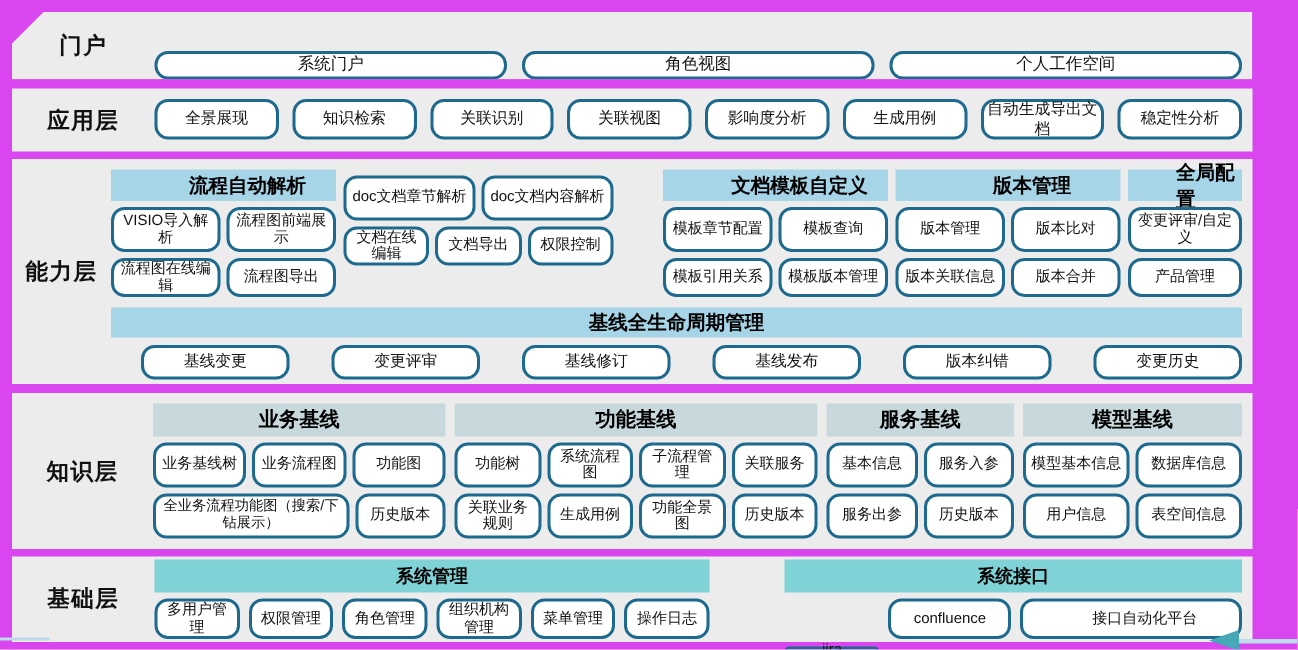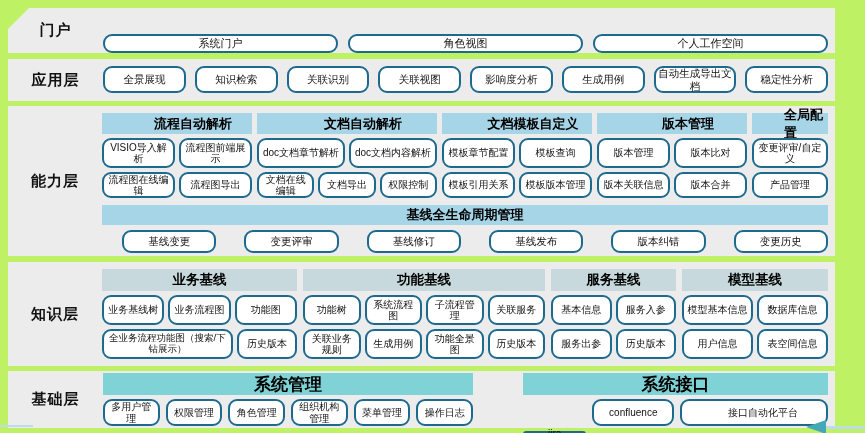--- a/index.html
+++ b/index.html
@@ -6,21 +6,21 @@
     --border-teal:#1d6a8e;
     --hdr-blue:#a6d5e8;
     --hdr-green:#c7d9dc;
     --hdr-teal:#7fd3d6;
     --band-bg:#ececec;
     --line-blue:#bcdcea;
     --arrow-teal:#46a8b6;
   }
   html,body{margin:0;padding:0;}
   body{font-family:"Liberation Sans",sans-serif;background:#fff;}
-  #stage{position:relative;width:865px;height:433px;background:#bef264;overflow:hidden;}
+  #stage{position:relative;width:865px;height:433px;background:#d946ef;overflow:hidden;}
   .band{position:absolute;left:8px;width:827px;background:var(--band-bg);display:flex;}
   .band-label{width:95px;display:flex;align-items:center;justify-content:center;
     font-weight:bold;font-size:15px;color:#111;letter-spacing:1px;}
   .band-content{flex:1;padding-right:7px;display:flex;flex-direction:column;}
   .btn{background:#fff;border:2px solid var(--border-teal);border-radius:9px;
     display:flex;align-items:center;justify-content:center;text-align:center;
     color:#111;box-sizing:border-box;line-height:1.15;padding:1px 2px;}
   
   #band-portal{top:8px;height:45px;clip-path:polygon(21px 0,100% 0,100% 100%,0 100%,0 21px);}
   #band-portal .row{display:flex;gap:10px;margin-top:26px;height:27px;}
@@ -35,37 +35,37 @@
   .group-header{background:var(--hdr-blue);font-weight:bold;font-size:13px;color:#000;
     display:flex;align-items:center;justify-content:center;}
   .group .row{display:flex;gap:4px;margin-top:4px;}
   .group .btn{flex:1;font-size:10px;}
   
   #band-cap{top:106px;height:150px;}
   #band-cap .groups{gap:5px;margin-top:7px;}
   #band-cap .group-header{height:21px;padding-left:32px;}
   #band-cap .row.r1{height:30px;}
   #band-cap .row.r2{height:26px;}
-  .g-cap-1{width:150px;} .g-cap-2{width:180px;} .g-cap-3{width:150px;}
+  .g-cap-1{width:150px;} .g-cap-2{width:180px;} .g-cap-3{width:150px;margin-left:28px;}
   .g-cap-4{width:150px;} .g-cap-5{width:76px;}
   #baseline-header{background:var(--hdr-blue);height:20px;margin-top:7px;
     display:flex;align-items:center;justify-content:center;font-weight:bold;font-size:13px;}
   #baseline-row{display:flex;gap:8px;margin-top:5px;height:23px;}
   #baseline-row .btn{flex:1;font-size:10.5px;margin-left:20px;}
   
   #band-kn{top:262px;height:104px;}
   #band-kn .groups{gap:6px;margin-top:7px;}
   #band-kn .group-header{height:22px;font-size:13.5px;}
   #band-kn .row{height:30px;}
   .g-kn-1{width:195px;} .g-kn-2{width:242px;} .g-kn-3{width:125px;} .g-kn-4{width:146px;}
   .g-kn-1 .r2 .btn:first-child{flex:2.35;font-size:9.5px;}
   
   #band-base{top:371px;height:57px;}
   #band-base .groups{gap:50px;margin-top:2px;}
-  #band-base .group-header{height:22px;font-size:17px;background:var(--hdr-teal);}
+  #band-base .group-header{height:22px;font-size:12px;background:var(--hdr-teal);}
   #band-base .row{height:27px;gap:6px;}
   .g-base-1{width:370px;}
   .g-base-2{flex:1;}
   .g-base-2 .row .btn:nth-child(1){flex:0.75;margin-top:32px;}
   .g-base-2 .row .btn:nth-child(1) span{text-decoration:underline wavy #e03030 1px;text-underline-offset:2px;}
   .g-base-2 .row .btn:nth-child(3){flex:1.65;padding-left:20px;}
   #band-kn .group-header{background:var(--hdr-green);}
   #bottom-left-line{position:absolute;left:0;top:425px;width:33px;height:2px;background:var(--line-blue);}
   #bottom-right-line{position:absolute;left:826px;top:426px;width:39px;height:3px;background:var(--line-blue);}
   #bottom-right-arrowhead{position:absolute;left:806px;top:420px;width:0;height:0;
@@ -143,21 +143,20 @@
           <div class="row r2">
               <div class="btn">
                 <span>流程图在线编辑</span>
               </div>
               <div class="btn">
                 <span>流程图导出</span>
               </div>
             </div>
         </div>
         <div class="group g-cap-2">
-          <div class="group-header">文档自动解析</div>
           <div class="row r1">
               <div class="btn">
                 <span>doc文档章节解析</span>
               </div>
               <div class="btn">
                 <span>doc文档内容解析</span>
               </div>
             </div>
           <div class="row r2">
               <div class="btn">

